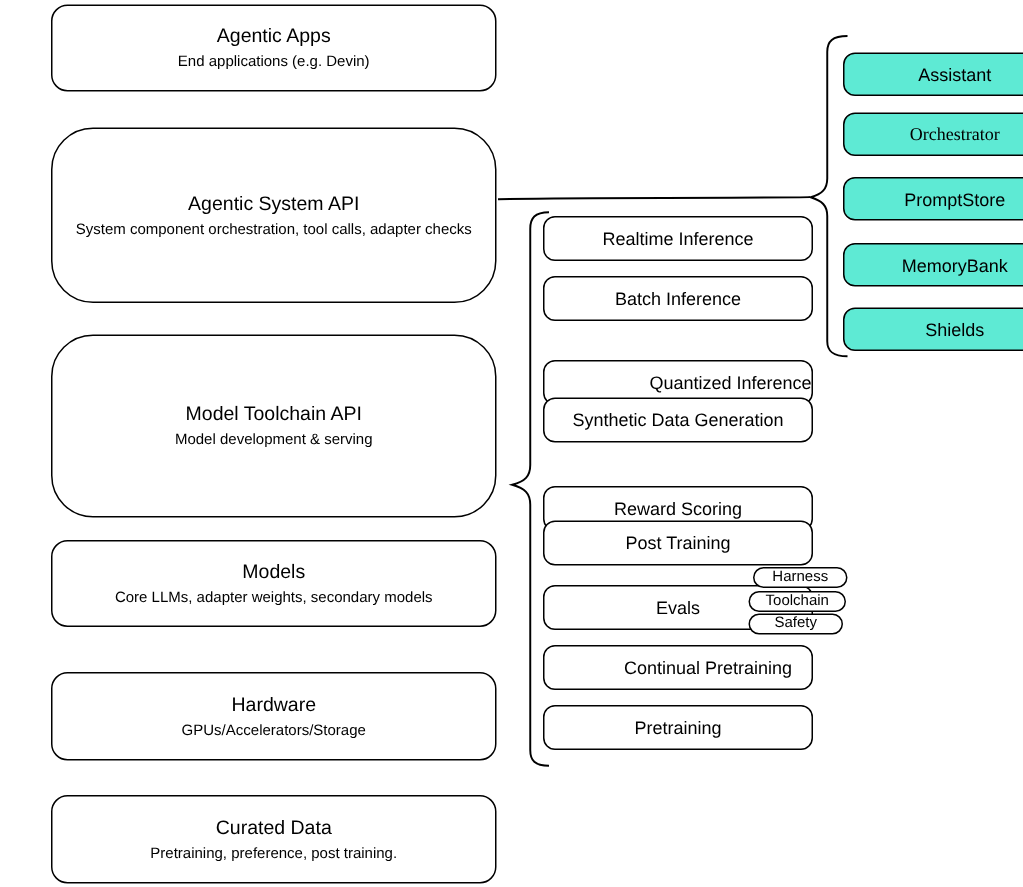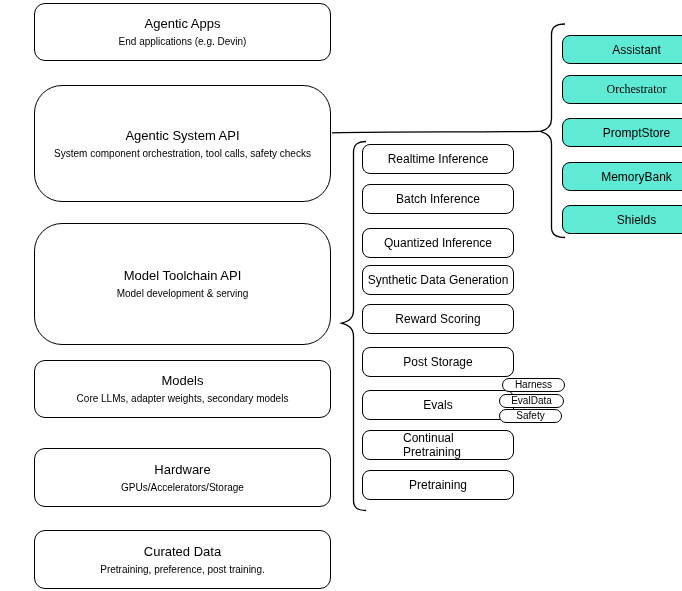--- a/index.html
+++ b/index.html
@@ -23,21 +23,21 @@
     align-items:center;justify-content:center;
     gap:5px;text-align:center;
   }
   .stack-box .title{font-size:13px;line-height:14px;}
   .stack-box .subtitle{font-size:10px;line-height:11px;padding:0 8px;}
   .r-small{border-radius:11px;}
   .r-big{border-radius:28px;}
   
   .mid-box{
     position:absolute;
-    left:330px;width:152px;height:30px;
+    left:330px;width:180px;height:30px;
     box-sizing:border-box;
     border:1.3px solid #000000;border-radius:8px;
     background:#ffffff;
     display:flex;align-items:center;justify-content:center;
     font-size:12px;
   }
   
   .right-box{
     position:absolute;
     left:530px;width:149px;height:29px;
@@ -67,21 +67,21 @@
 
 <div class="canvas">
 
   <div class="stack-box r-small" style="top:3px;height:58px;">
     <div class="title">Agentic Apps</div>
     <div class="subtitle">End applications (e.g. Devin)</div>
   </div>
 
   <div class="stack-box r-big" style="top:85px;height:117px;">
     <div class="title">Agentic System API</div>
-    <div class="subtitle">System component orchestration, tool calls, safety checks</div>
+    <div class="subtitle">System component orchestration, tool calls, adapter checks</div>
   </div>
 
   <div class="stack-box r-big" style="top:223px;height:122px;">
     <div class="title">Model Toolchain API</div>
     <div class="subtitle">Model development &amp; serving</div>
   </div>
 
   <div class="stack-box r-small" style="top:360px;height:58px;">
     <div class="title">Models</div>
     <div class="subtitle">Core LLMs, adapter weights, secondary models</div>
@@ -96,47 +96,47 @@
     <div class="title">Curated Data</div>
     <div class="subtitle">Pretraining, preference, post training.</div>
   </div>
 
   <div class="mid-box" style="top:144px;">
     <span>Realtime Inference</span>
   </div>
   <div class="mid-box" style="top:184px;">
     <span>Batch Inference</span>
   </div>
-  <div class="mid-box" style="top:228px;">
+  <div class="mid-box" style="top:240px;justify-content:flex-end;">
     <span>Quantized Inference</span>
   </div>
   <div class="mid-box" style="top:265px;">
     <span>Synthetic Data Generation</span>
   </div>
-  <div class="mid-box" style="top:304px;">
+  <div class="mid-box" style="top:324px;">
     <span>Reward Scoring</span>
   </div>
   <div class="mid-box" style="top:347px;">
-    <span>Post Storage</span>
+    <span>Post Training</span>
   </div>
   <div class="mid-box" style="top:390px;">
     <span>Evals</span>
   </div>
   <div class="mid-box" style="top:430px;padding-left:40px;">
     <span>Continual Pretraining</span>
   </div>
   <div class="mid-box" style="top:470px;text-align:center;">
     <span>Pretraining</span>
   </div>
 
   <div class="pill" style="left:470px;top:378px;width:63px;height:14px;">
     <span>Harness</span>
   </div>
   <div class="pill" style="left:467px;top:394px;width:65px;height:14px;">
-    <span>EvalData</span>
+    <span>Toolchain</span>
   </div>
   <div class="pill" style="left:467px;top:409px;width:63px;height:14px;">
     <span>Safety</span>
   </div>
 
   <div class="right-box" style="top:35px;">
     <span>Assistant</span>
   </div>
   <div class="right-box" style="top:75px;font-family:Liberation Serif, serif;">
     <span>Orchestrator</span>

